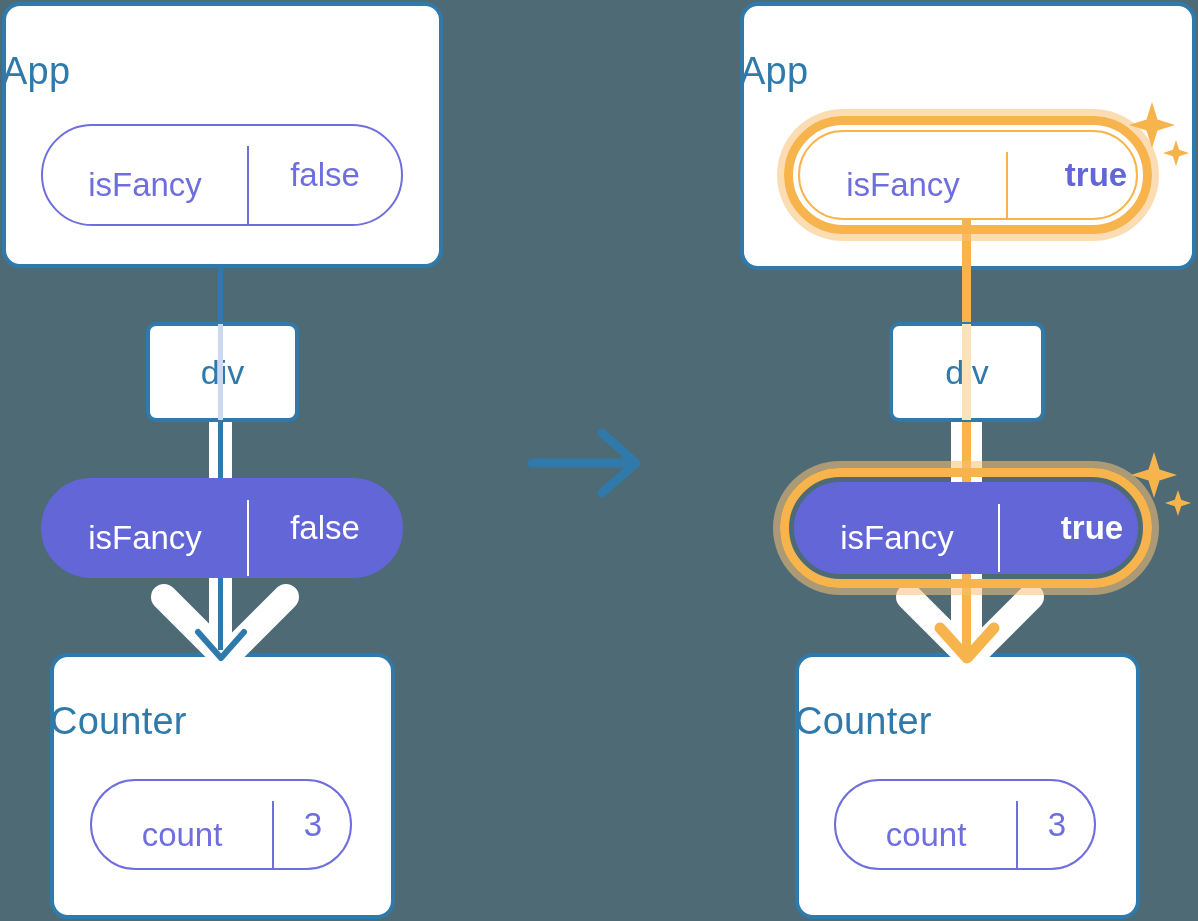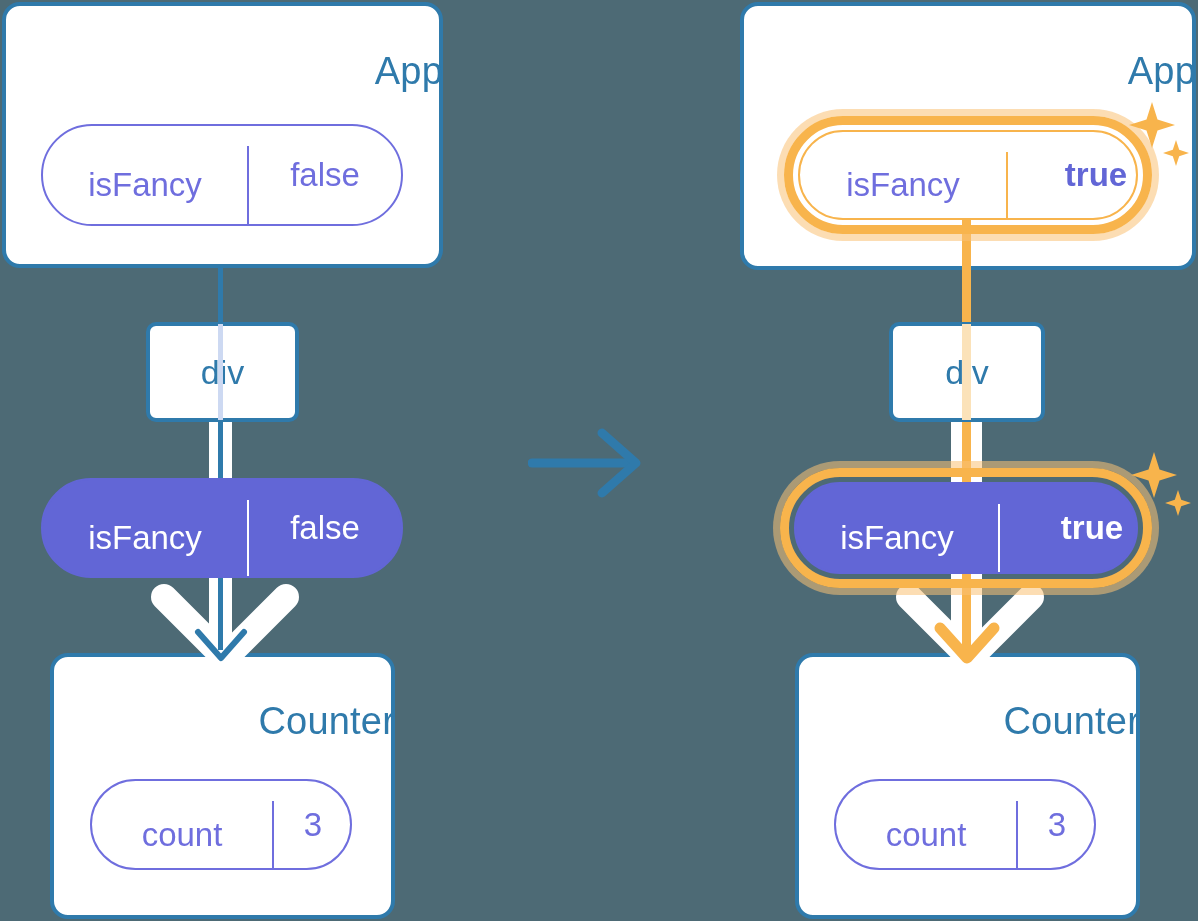--- a/index.html
+++ b/index.html
@@ -15,21 +15,21 @@
   .card{
     position:absolute;
     background:#ffffff;
     border:4px solid #2f7aab;
     border-radius:18px;
     box-sizing:border-box;
     z-index:5;
   }
   .card-title{
     position:absolute;left:0;right:12px;
-    text-align:right;
+    text-align:left;
     color:#2f7aab;
     font-size:38px;
     letter-spacing:.2px;
     z-index:6;
   }
   .small-card{
     position:absolute;
     background:#ffffff;
     border:4px solid #2f7aab;
     border-radius:10px;

